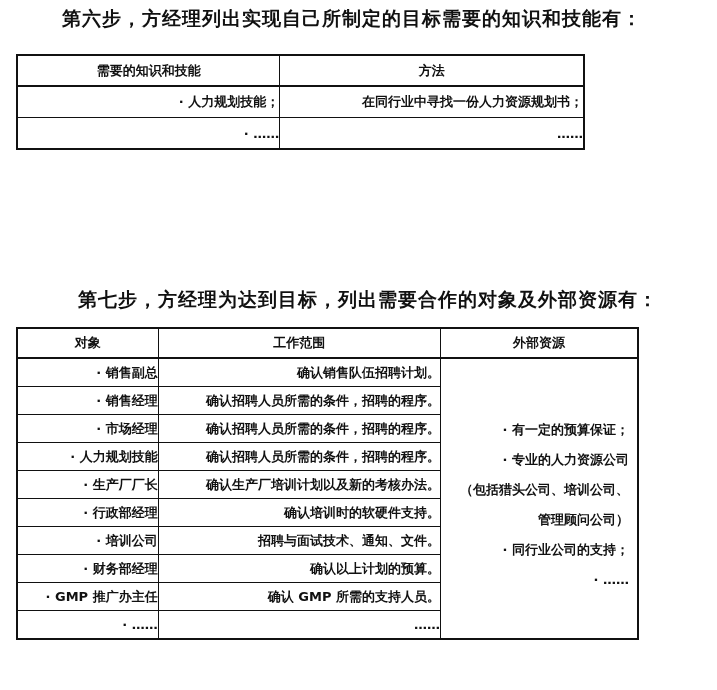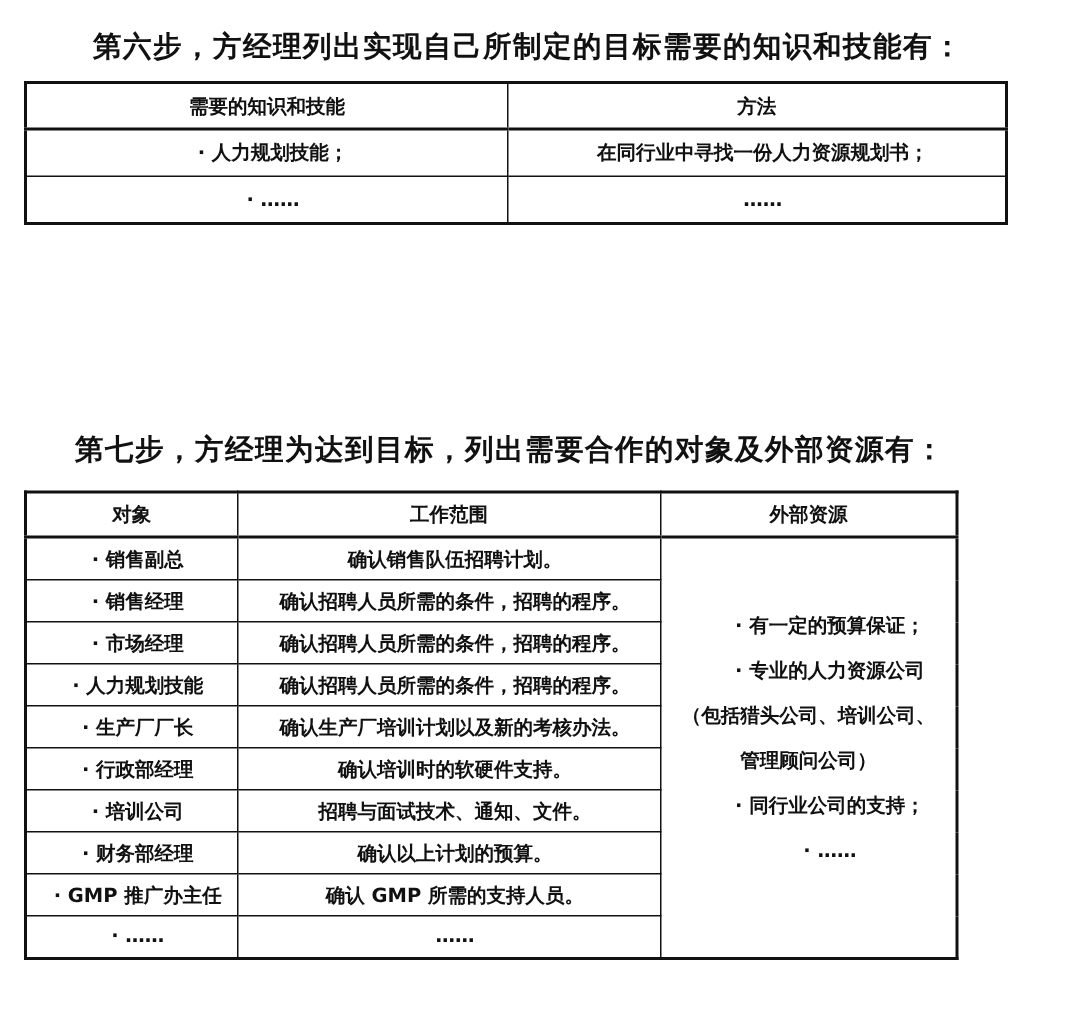--- a/index.html
+++ b/index.html
@@ -1,30 +1,30 @@
 <!DOCTYPE html>
 <html><head>
 <meta charset="utf-8">
 <style>
   html, body { margin:0; padding:0; background:#ffffff; }
   body { width:717px; height:690px; position:relative; overflow:hidden;
          font-family:"DejaVu Sans", sans-serif; color:#111; }
   .heading { position:absolute; font-size:19px; font-weight:bold; letter-spacing:1px; white-space:nowrap; }
-  #h6 { left:62px; top:18px; }
-  #h7 { left:50px; top:287px; }
+  #h6 { left:62px; top:6px; }
+  #h7 { left:78px; top:287px; }
   table { position:absolute; border-collapse:collapse; font-size:13px; font-weight:bold; }
-  td, th { border:1px solid #111; padding:0 0 0 8px; text-align:center; white-space:nowrap; }
+  td, th { border:1px solid #111; padding:0 0 0 8px; text-align:right; white-space:nowrap; }
   th { text-align:center; padding:0; font-weight:bold; }
-  #t6 { left:16px; top:54px; width:656px; border:2px solid #111; }
+  #t6 { left:16px; top:54px; width:569px; border:2px solid #111; }
   #t6 th { height:29px; border-bottom:2px solid #111; }
   #t6 td { height:30px; }
   #t7 { left:16px; top:327px; width:623px; border:2px solid #111; }
   #t7 th { height:28px; border-bottom:2px solid #111; }
   #t7 td { height:27px;margin-left:24px; }
-  .ext { vertical-align:top; white-space:normal; padding:0 8px 0 8px; line-height:30px; font-size:13px; }
+  .ext { vertical-align:top; white-space:normal; padding:12px 8px 0 8px; line-height:30px; font-size:13px; }
   .ext .p { text-indent:2.2em; margin:0; }
   .ext .first { margin-top:44px; }
 </style>
 </head>
 <body>
 
 <div id="h6" class="heading">第六步，方经理列出实现自己所制定的目标需要的知识和技能有：</div>
 
 <table id="t6">
   <colgroup>

